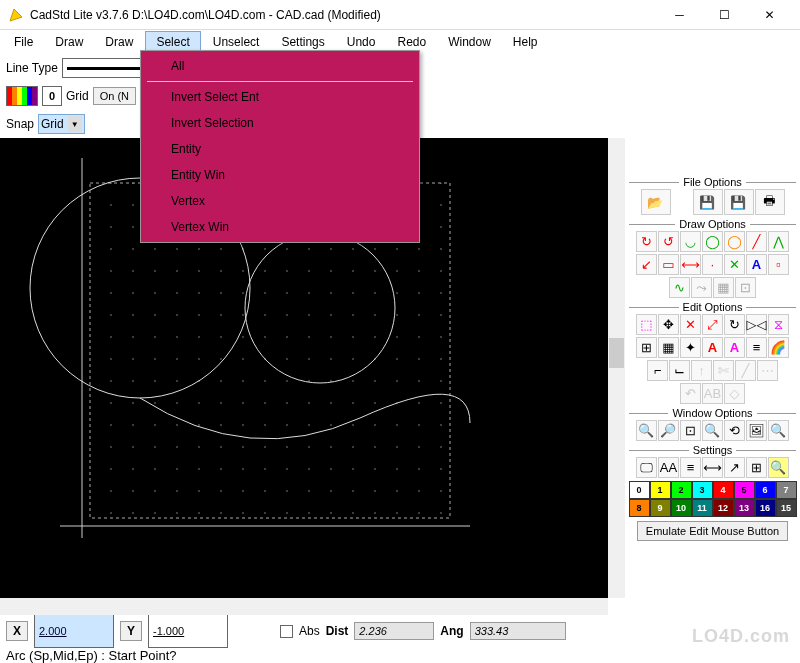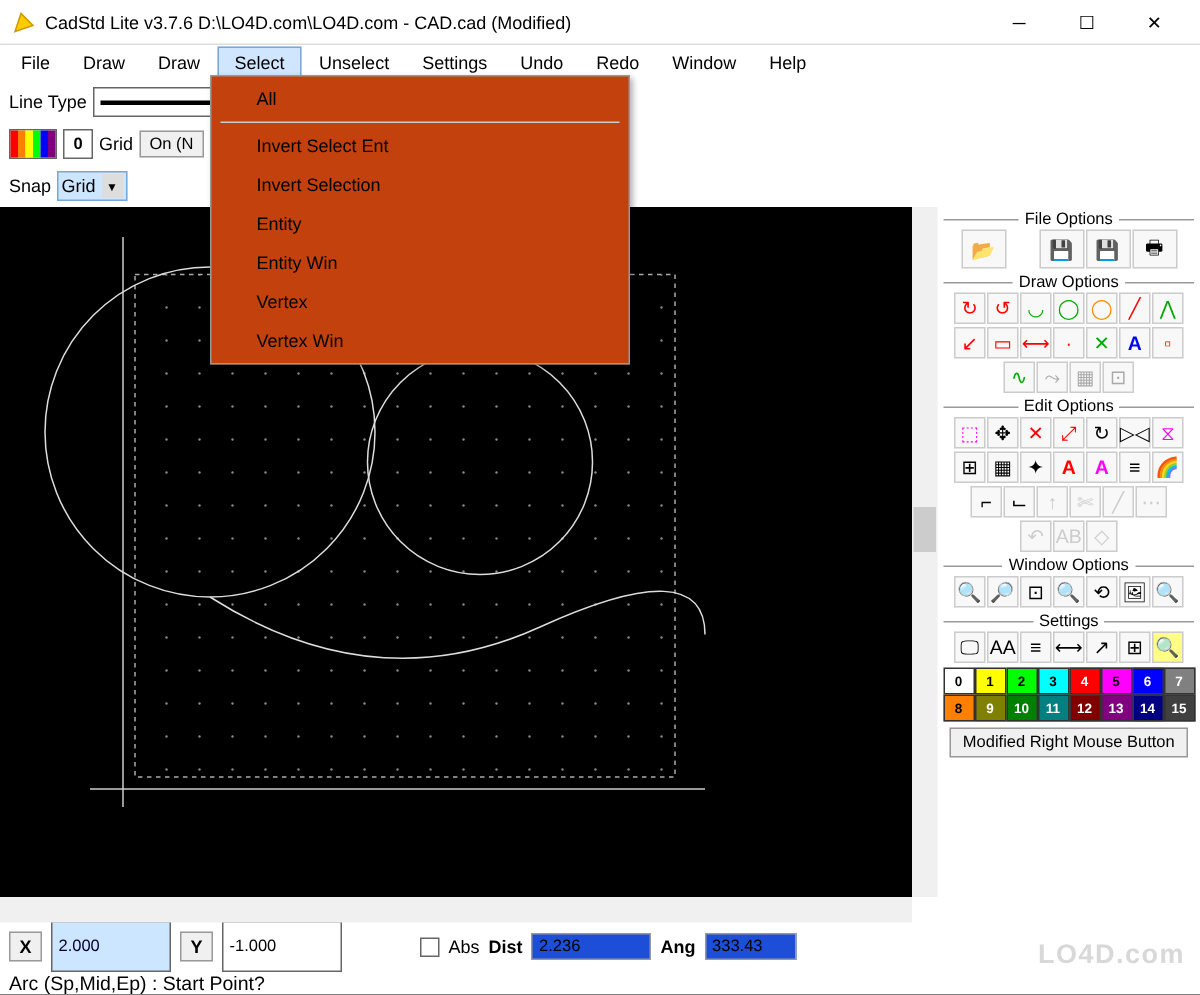--- a/index.html
+++ b/index.html
@@ -25,39 +25,39 @@
 .dropdown { height: 20px; border: 1px solid #7aa7d6; background: #fff; padding: 0 2px; display: flex; align-items: center; gap: 4px; font-size: 11px; }
 .dropdown .arrow { width: 14px; height: 16px; background: #ddd; display: flex; align-items: center; justify-content: center; font-size: 8px; }
 .dropdown.sel { background: #cde6ff; }
 .main-area { display: flex; height: 480px; }
 .canvas-area { width: 625px; height: 100%; position: relative; }
 .canvas { width: 608px; height: 460px; background: #000; position: relative; overflow: hidden; }
 .scrollbar-v { width: 17px; height: 460px; background: #f0f0f0; position: absolute; right: 0; top: 0; }
 .scrollbar-v .thumb { width: 15px; height: 30px; background: #ccc; position: absolute; top: 200px; left: 1px; }
 .scrollbar-h { width: 608px; height: 17px; background: #f0f0f0; position: absolute; bottom: 3px; left: 0; }
 .canvas svg { width: 100%; height: 100%; }
-.side-panel { width: 175px; padding: 2px 4px; display: flex; flex-direction: column; gap: 2px; font-size: 11px; }
+.side-panel { width: 175px; padding: 2px 4px; display: flex; flex-direction: column; gap: 2px; font-size: 11px; margin-top: 36px; }
 .panel-section { display: flex; flex-direction: column; align-items: center; }
 .panel-header { display: flex; align-items: center; gap: 4px; width: 100%; }
 .panel-header .hline { flex: 1; height: 1px; background: #999; }
 .panel-header .htext { font-size: 11px; white-space: nowrap; }
 .icon-row { display: flex; gap: 1px; margin: 1px 0; }
 .tool-icon { width: 21px; height: 21px; border: 1px solid #ccc; display: flex; align-items: center; justify-content: center; background: #f8f8f8; cursor: pointer; font-size: 13px; }
 .tool-icon.big { width: 30px; height: 26px; }
 .color-grid { display: flex; flex-wrap: wrap; width: 168px; margin-top: 2px; }
 .color-cell { width: 21px; height: 18px; display: flex; align-items: center; justify-content: center; font-size: 9px; font-weight: bold; border: 1px solid #333; }
 .emulate-btn { margin-top: 4px; padding: 3px 8px; border: 1px solid #999; background: #f0f0f0; cursor: pointer; font-size: 11px; }
-.dropmenu { position: absolute; top: 50px; left: 140px; width: 280px; background: #c2410c; border: 1px solid #999; box-shadow: 2px 2px 4px rgba(0,0,0,0.3); z-index: 100; padding: 2px; }
+.dropmenu { position: absolute; top: 50px; left: 140px; width: 280px; background: #be185d; border: 1px solid #999; box-shadow: 2px 2px 4px rgba(0,0,0,0.3); z-index: 100; padding: 2px; }
 .dropmenu-item { padding: 6px 28px; cursor: pointer; font-size: 12px; }
 .dropmenu-sep { height: 1px; background: #ccc; margin: 2px 4px; }
 .bottom1 { height: 26px; display: flex; align-items: center; padding: 2px 6px; gap: 6px; }
 .coord-btn { width: 22px; height: 20px; border: 1px solid #999; background: #f0f0f0; display: flex; align-items: center; justify-content: center; font-weight: bold; cursor: pointer; }
-.coord-input { width: 80px; height: 20px; border: 1px solid #666; padding: 16px 4px; font-size: 11px; }
+.coord-input { width: 80px; height: 20px; border: 1px solid #666; padding: 16px 4px; font-size: 11px; text-decoration: underline; }
 .coord-input.sel { background: #cde6ff; color: #003; }
-.readonly { background: #1d4ed8; border: 1px solid #999; padding: 1px 4px; height: 18px; font-size: 11px; display: inline-flex; align-items: center; }
+.readonly { background: #e5e5e5; border: 1px solid #999; padding: 1px 4px; height: 18px; font-size: 11px; display: inline-flex; align-items: center; font-style: italic; }
 .checkbox { width: 13px; height: 13px; border: 1px solid #666; background: #fff; }
 .bottom2 { height: 22px; display: flex; align-items: center; padding: 2px 6px; }
 .prompt-text { font-size: 13px; }
 .watermark { position: absolute; bottom: 16px; right: 10px; color: rgba(200,200,200,0.7); font-size: 18px; font-weight: bold; letter-spacing: 1px; z-index: 200; pointer-events: none; }
 .drag-icons { position: absolute; top: 114px; left: 350px; z-index: 50; display: flex; gap: 12px; color: #555; font-size: 14px; }
 </style>
 </head>
 <body>
 
 <div class="titlebar">
@@ -274,40 +274,40 @@
           <div class="color-cell" style="background: rgb(255, 0, 0); color: rgb(255, 255, 255);">4</div>
           <div class="color-cell" style="background: rgb(255, 0, 255); color: rgb(0, 0, 0);">5</div>
           <div class="color-cell" style="background: rgb(0, 0, 255); color: rgb(255, 255, 255);">6</div>
           <div class="color-cell" style="background: rgb(128, 128, 128); color: rgb(255, 255, 255);">7</div>
           <div class="color-cell" style="background: rgb(255, 128, 0); color: rgb(0, 0, 0);">8</div>
           <div class="color-cell" style="background: rgb(128, 128, 0); color: rgb(255, 255, 255);">9</div>
           <div class="color-cell" style="background: rgb(0, 128, 0); color: rgb(255, 255, 255);">10</div>
           <div class="color-cell" style="background: rgb(0, 128, 128); color: rgb(255, 255, 255);">11</div>
           <div class="color-cell" style="background: rgb(128, 0, 0); color: rgb(255, 255, 255);">12</div>
           <div class="color-cell" style="background: rgb(128, 0, 128); color: rgb(255, 255, 255);">13</div>
-          <div class="color-cell" style="background: rgb(0, 0, 128); color: rgb(255, 255, 255);">14</div>
+          <div class="color-cell" style="background: rgb(0, 0, 128); color: rgb(255, 255, 255);">16</div>
           <div class="color-cell" style="background: rgb(64, 64, 64); color: rgb(255, 255, 255);">15</div>
         </div>
-      <button class="emulate-btn">Modified Right Mouse Button</button>
+      <button class="emulate-btn">Emulate Edit Mouse Button</button>
     </div>
   </div>
 </div>
 
 <div class="bottom1">
   <div class="coord-btn">X</div>
   <input class="coord-input sel" value="2.000" style="">
   <div class="coord-btn">Y</div>
   <input class="coord-input" value="-1.000" style="">
   <div style="width:40px"></div>
   <div class="checkbox"></div>
   <span class="label">Abs</span>
   <span class="label" style="font-weight:bold">Dist</span>
   <span class="readonly" style="width:80px">2.236</span>
   <span class="label" style="font-weight:bold">Ang</span>
-  <span class="readonly" style="width:61px">333.43</span>
+  <span class="readonly" style="width:96px">333.43</span>
 </div>
 
 <div class="bottom2">
   <span class="prompt-text">Arc (Sp,Mid,Ep) : Start Point?</span>
 </div>
 
 <div class="dropmenu" id="dropmenu">
     <div class="dropmenu-item">All</div>
     <div class="dropmenu-sep"></div>
     <div class="dropmenu-item">Invert Select Ent</div>

